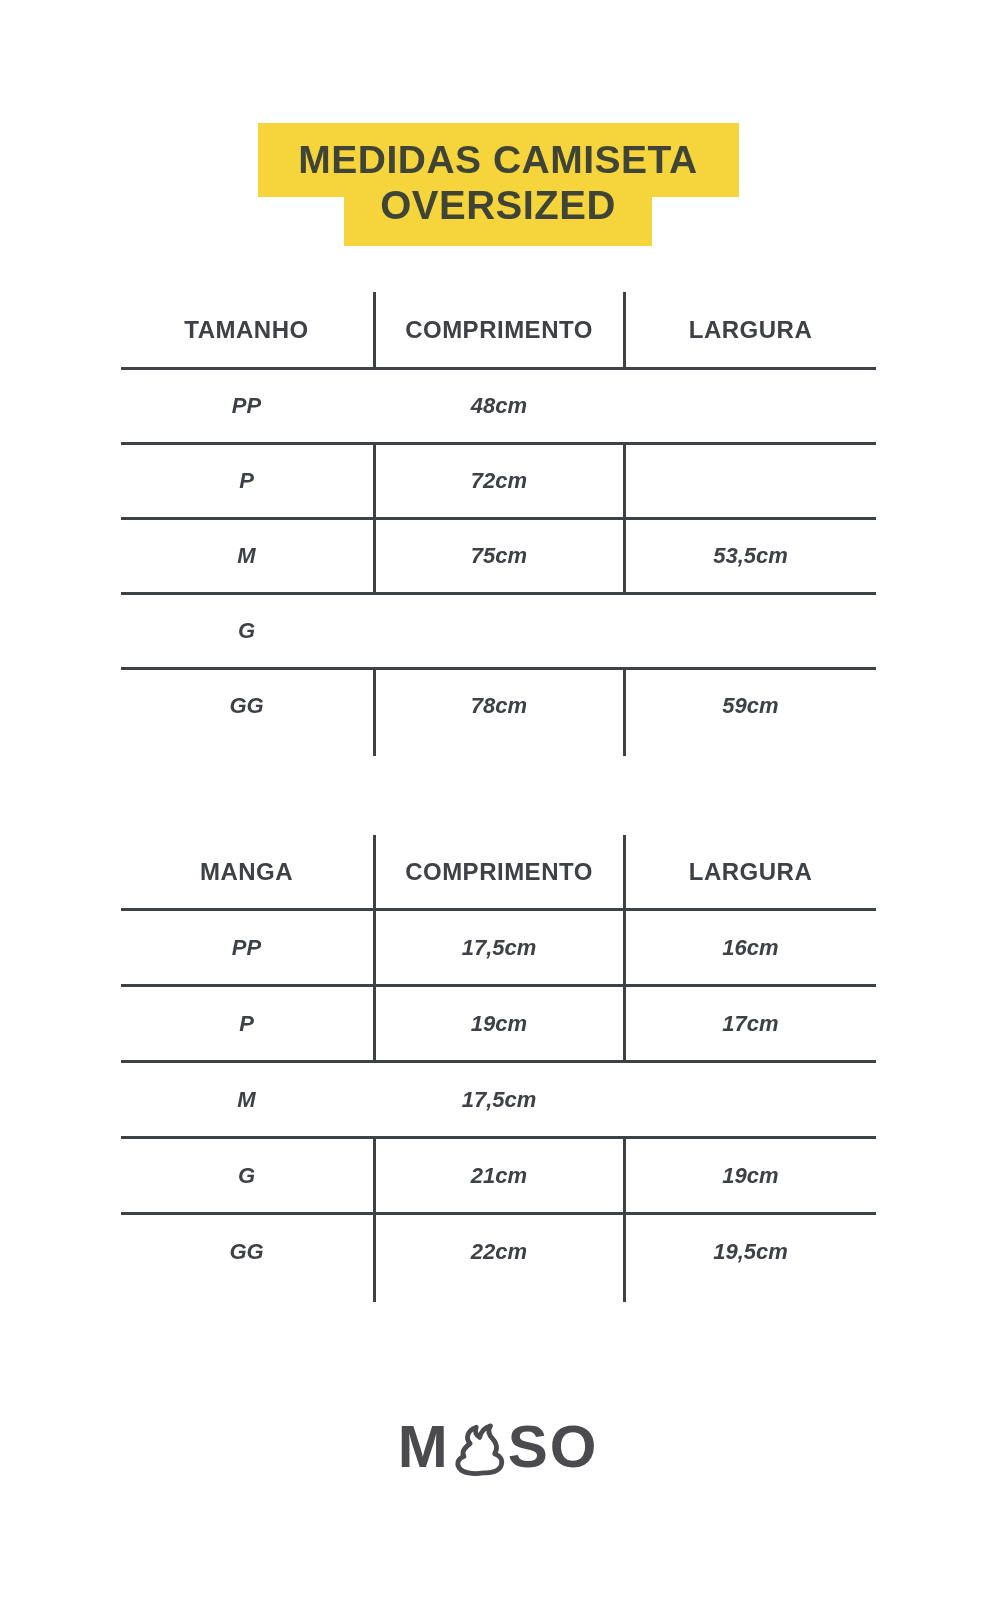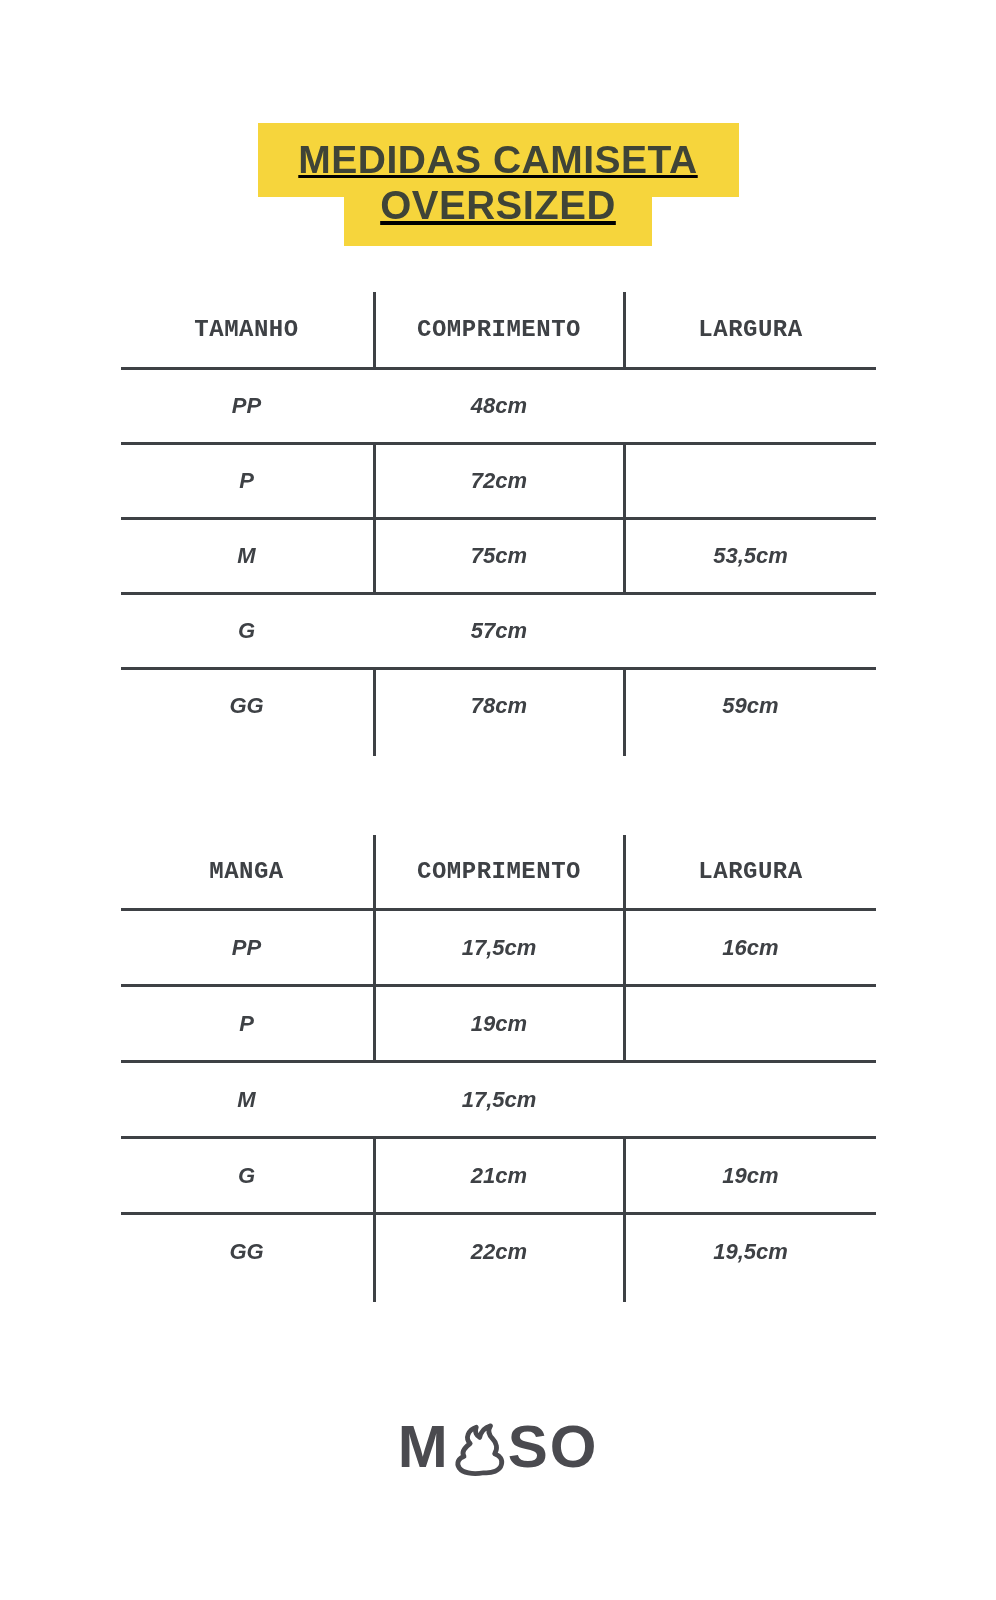--- a/index.html
+++ b/index.html
@@ -11,21 +11,21 @@
   }
   * { margin: 0; padding: 0; box-sizing: border-box; }
   html, body {
     width: 996px; height: 1600px;
     background: var(--background);
     font-family: "Liberation Sans", sans-serif;
     overflow: hidden;
   }
 
   
-  .banner { margin-top: 123px; text-decoration: underline; }
+  .banner { margin-top: 123px; }
   .banner-top {
     width: 481px; height: 74px;
     margin: 0 auto;
     background: var(--highlight);
     display: flex; align-items: center; justify-content: center;
   }
   .banner-top .line1 {
     font-size: 39px; font-weight: 700;
     color: var(--title-text);
     letter-spacing: 0.5px;
@@ -61,21 +61,20 @@
     display: flex; align-items: center; justify-content: center;
   }
   .t-row > .mid {
     border-left: 3px solid var(--ink);
     border-right: 3px solid var(--ink);
   }
   .t-head { height: 75px; }
   .t-head > div {
     font-size: 24px; font-weight: 700;
     letter-spacing: 0.5px;
-    font-family: Liberation Mono, monospace;
   }
   .second .t-head { height: 73px; }
   .t-data {
     height: 75px;
     border-top: 3px solid var(--ink);
     font-size: 22px; font-weight: 700; font-style: italic;
   }
   .second .t-data { height: 76px; }
   .t-stub { height: 14px; }
 
@@ -119,21 +118,20 @@
     <div>P</div>
     <div class="mid">72cm</div>
   </div>
   <div class="t-row t-data">
     <div>M</div>
     <div class="mid">75cm</div>
     <div>53,5cm</div>
   </div>
   <div class="t-row t-data">
     <div>G</div>
-    <div>57cm</div>
   </div>
   <div class="t-row t-data">
     <div>GG</div>
     <div class="mid">78cm</div>
     <div>59cm</div>
   </div>
   <div class="t-row t-stub">
     <div></div>
       <div class="mid"></div>
       <div></div>
@@ -147,20 +145,21 @@
     <div>LARGURA</div>
   </div>
   <div class="t-row t-data">
     <div>PP</div>
     <div class="mid">17,5cm</div>
     <div>16cm</div>
   </div>
   <div class="t-row t-data">
     <div>P</div>
     <div class="mid">19cm</div>
+    <div>17cm</div>
   </div>
   <div class="t-row t-data">
     <div>M</div>
     <div>17,5cm</div>
   </div>
   <div class="t-row t-data">
     <div>G</div>
     <div class="mid">21cm</div>
     <div>19cm</div>
   </div>

